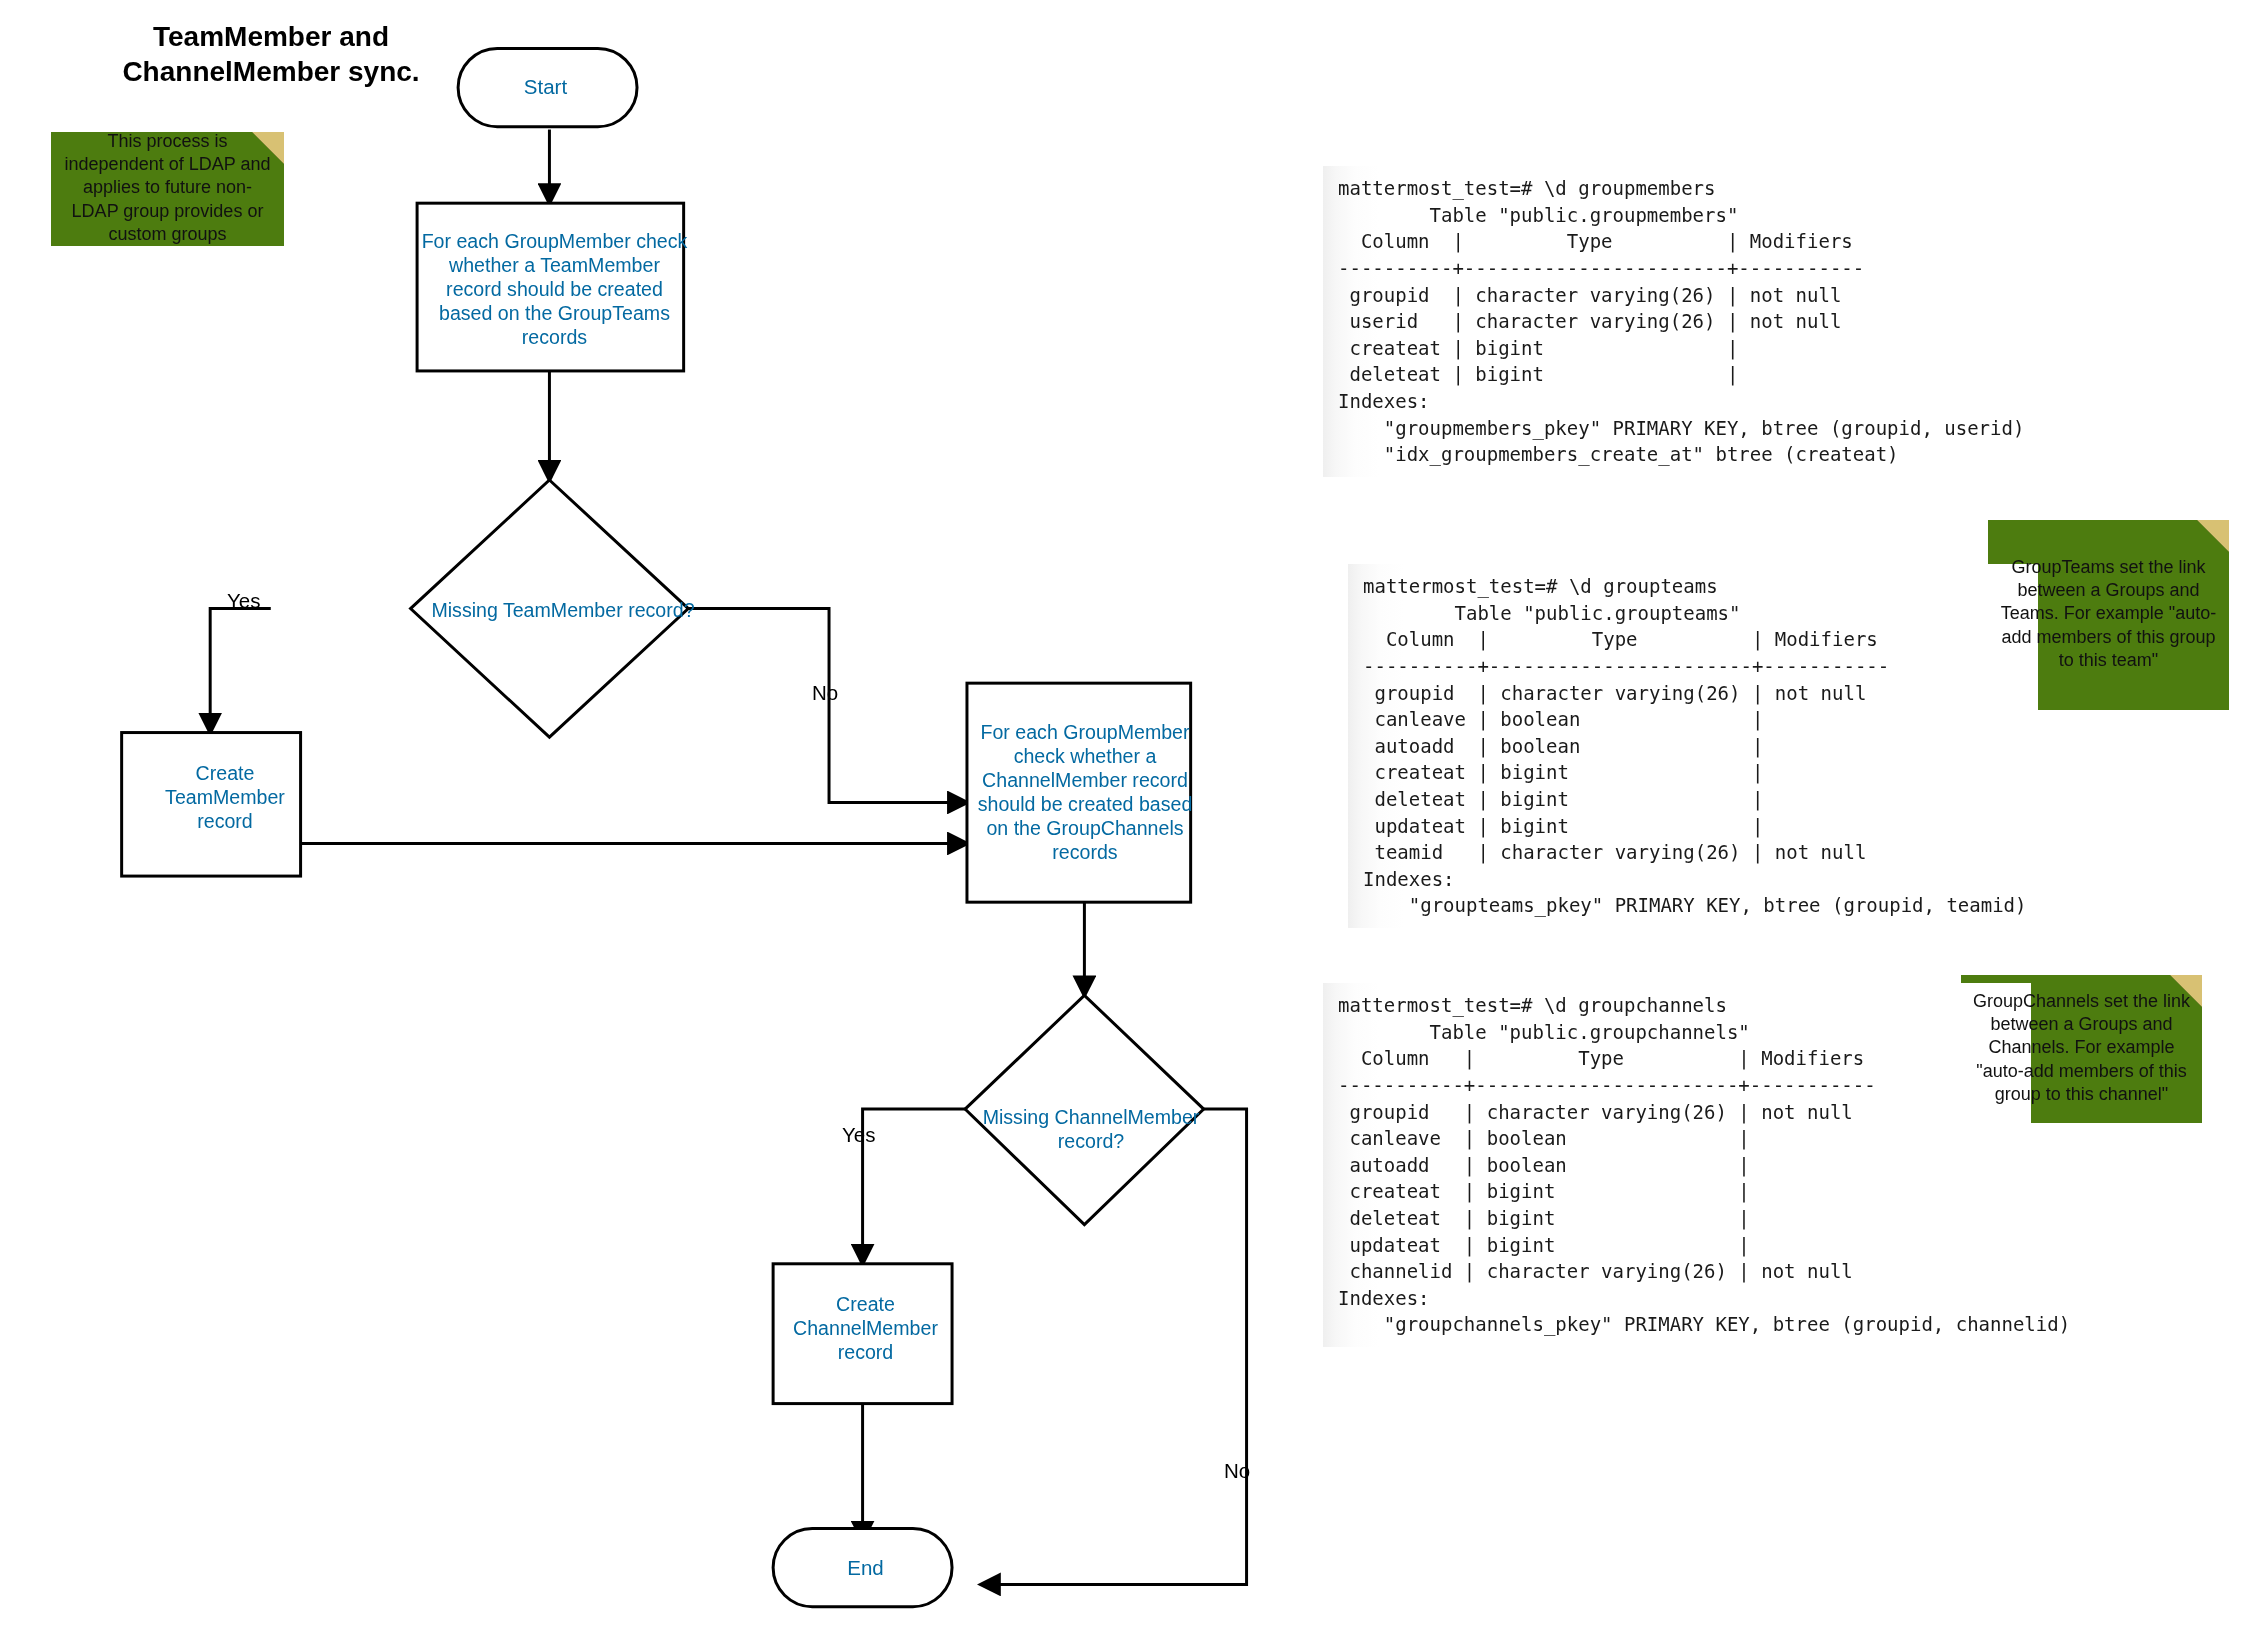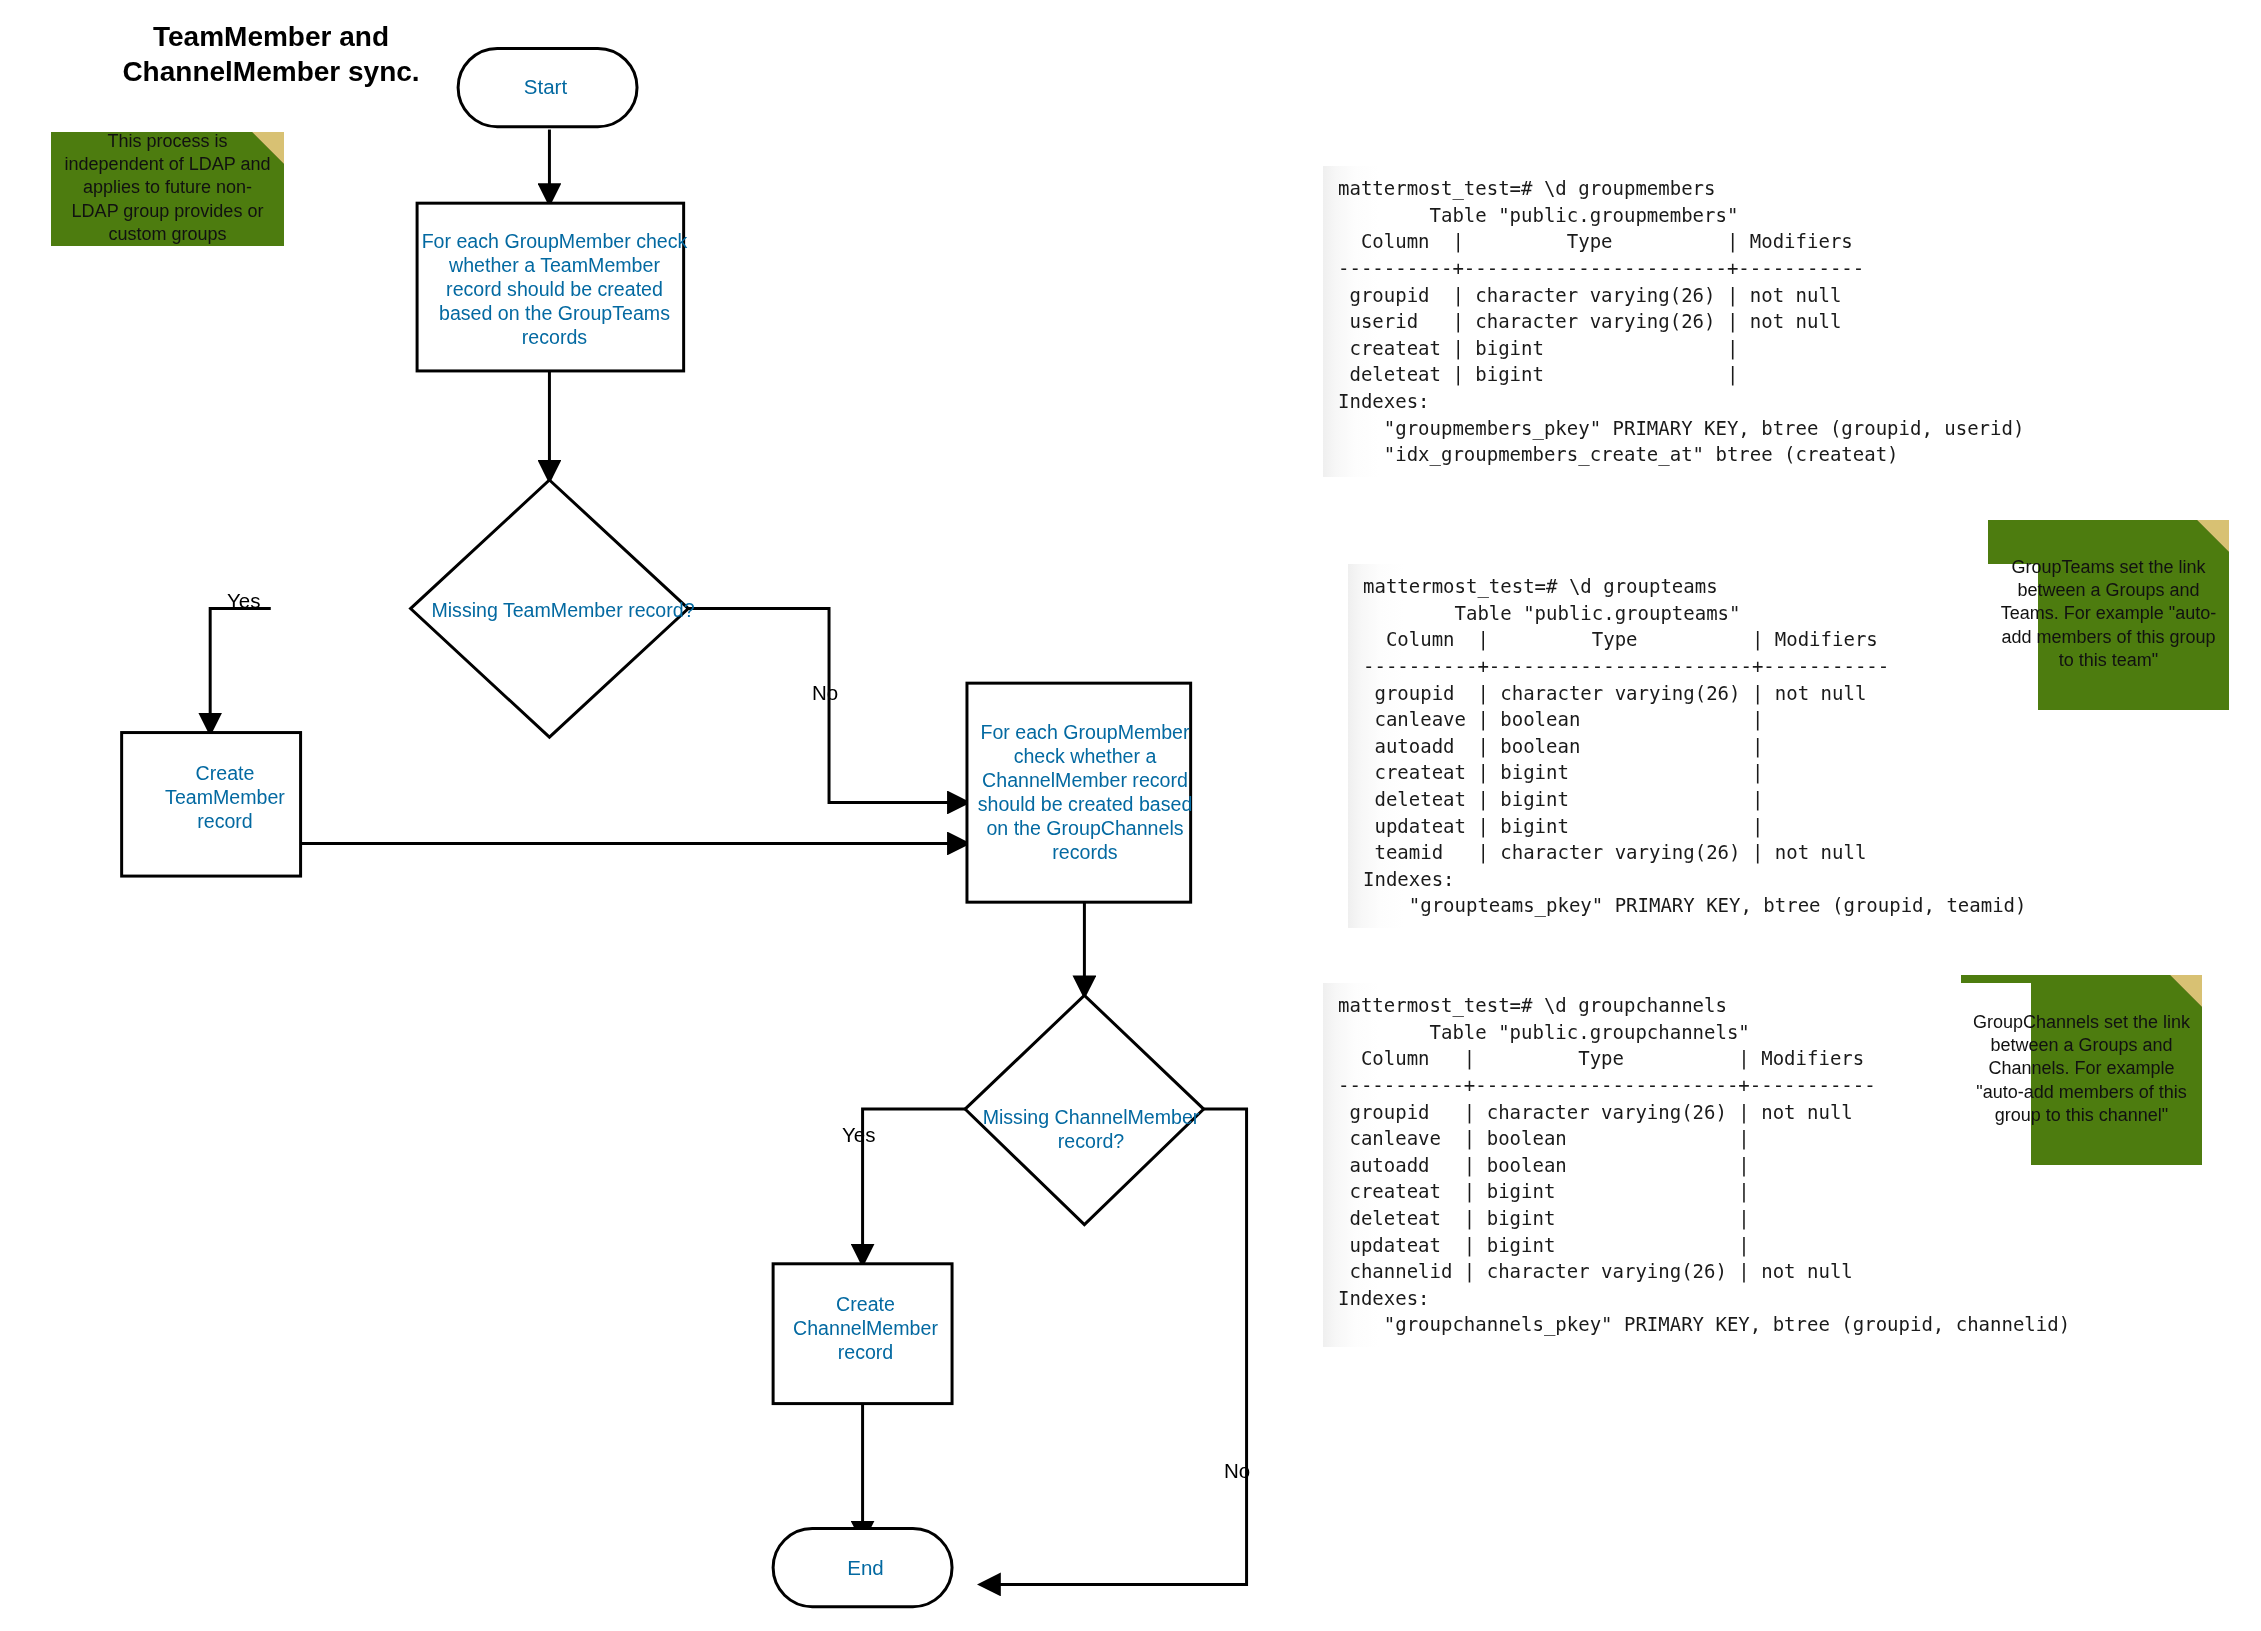--- a/index.html
+++ b/index.html
@@ -31,21 +31,21 @@
     clip-path:polygon(0 0,100% 100%,100% 0);
   }
   .sticky .foldline{
     position:absolute;right:0;top:0;width:32px;height:32px;
     background:linear-gradient(225deg, rgba(0,0,0,0) 49.4%, rgba(0,0,0,0.13) 50%, rgba(0,0,0,0) 50.6%);
   }
   .sticky .txt{position:relative;z-index:2;width:100%;}
 
   #note-ldap{left:51px;top:132px;width:233px;height:114px;}
   #note-groupteams{left:1988px;top:520px;width:241px;height:190px;justify-content:flex-end;}
-  #note-groupchannels{left:1961px;top:975px;width:241px;height:190px;}
+  #note-groupchannels{left:1961px;top:975px;width:241px;height:148px;}
 
   
   .nodetext{
     display:flex;align-items:center;justify-content:center;
     text-align:center;color:#0369a1;
     font-size:19.6px;line-height:1.23;
     pointer-events:none;
   }
   #t-start{left:454px;top:48px;width:183px;height:78px;font-size:20.5px;}
   #t-proc1{left:421px;top:210px;width:267px;height:158px;}

